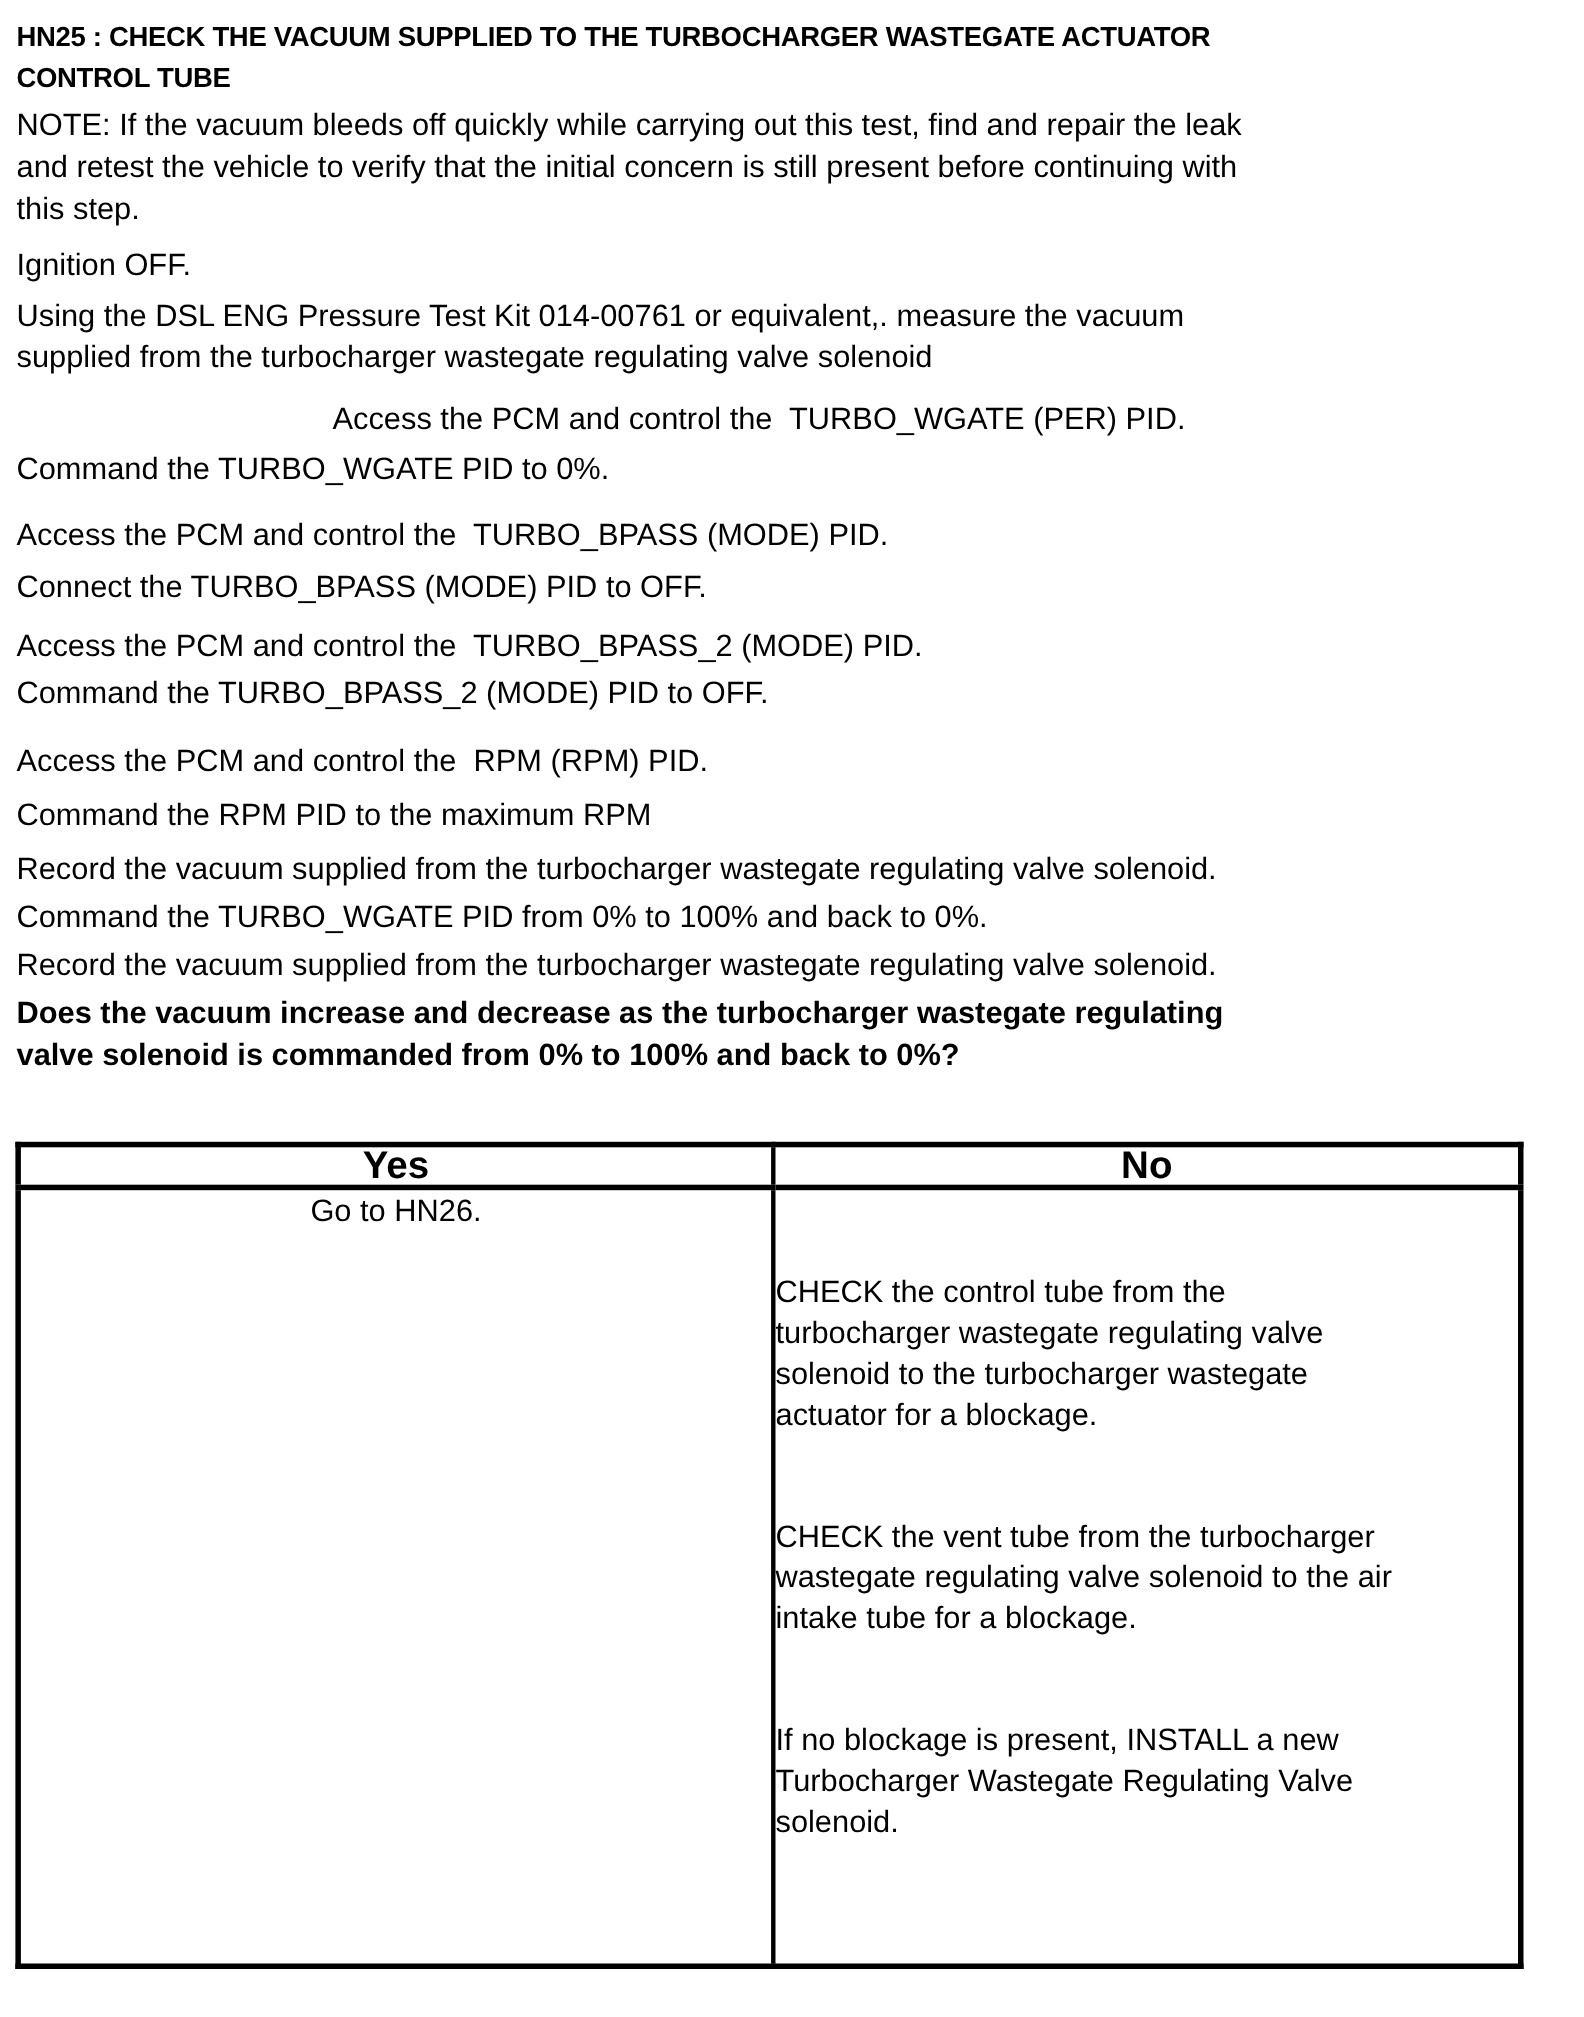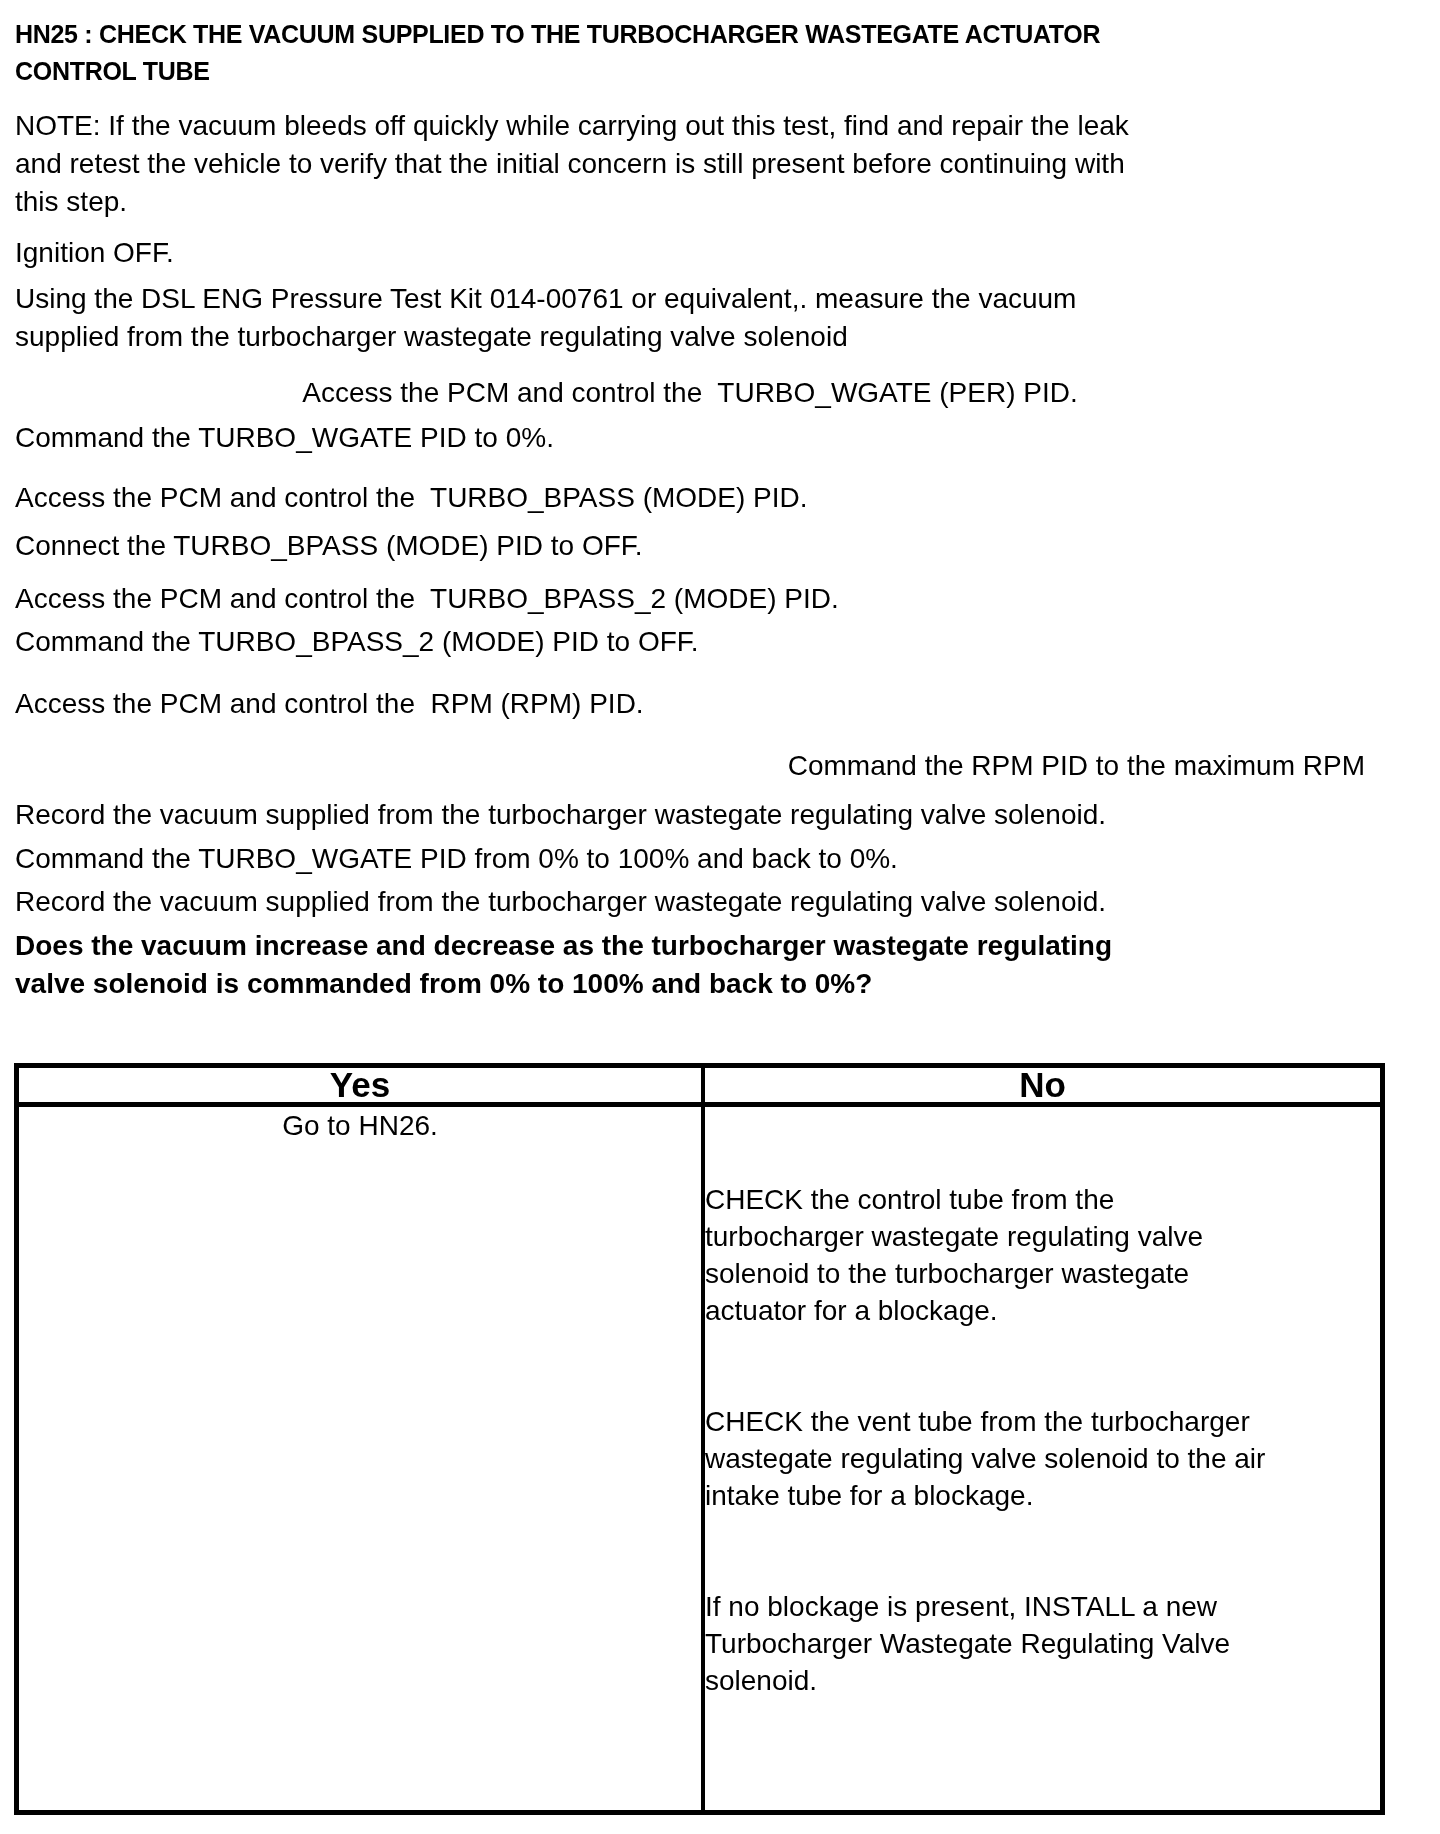--- a/index.html
+++ b/index.html
@@ -24,34 +24,34 @@
     line-height:37px;
     letter-spacing:-0.3px;
     white-space:pre-wrap;
     margin:0;
   }
   .para{
     white-space:pre-wrap;
     margin:0;
   }
   .bold{font-weight:bold;}
-  .s0{margin-top:17px;}
+  .s0{margin-top:5px;}
   .s1{margin-top:13px;}
   .s2{margin-top:14px;}
   .s3{margin-top:12px;}
   .s4{margin-top:8px;}
   .s5{margin-top:12px;}
   .s6{margin-top:18px;text-align:center;}
   .s7{margin-top:7px;}
   .s8{margin-top:22px;}
   .s9{margin-top:10px;}
   .s10{margin-top:15px;}
   .s11{margin-top:5px;}
   .s12{margin-top:24px;}
-  .s13{margin-top:24px;text-align:right;}
+  .s13{margin-top:11px;}
   .s14{margin-top:11px;}
   .s15{margin-top:6px;}
   .s16{margin-top:5px;}
   .question{margin-top:6px;}
   table.results{
     border-collapse:collapse;
     margin:60px 0 0 14px;
     width:1371px;
     table-layout:fixed;
     border:5px solid #000;

